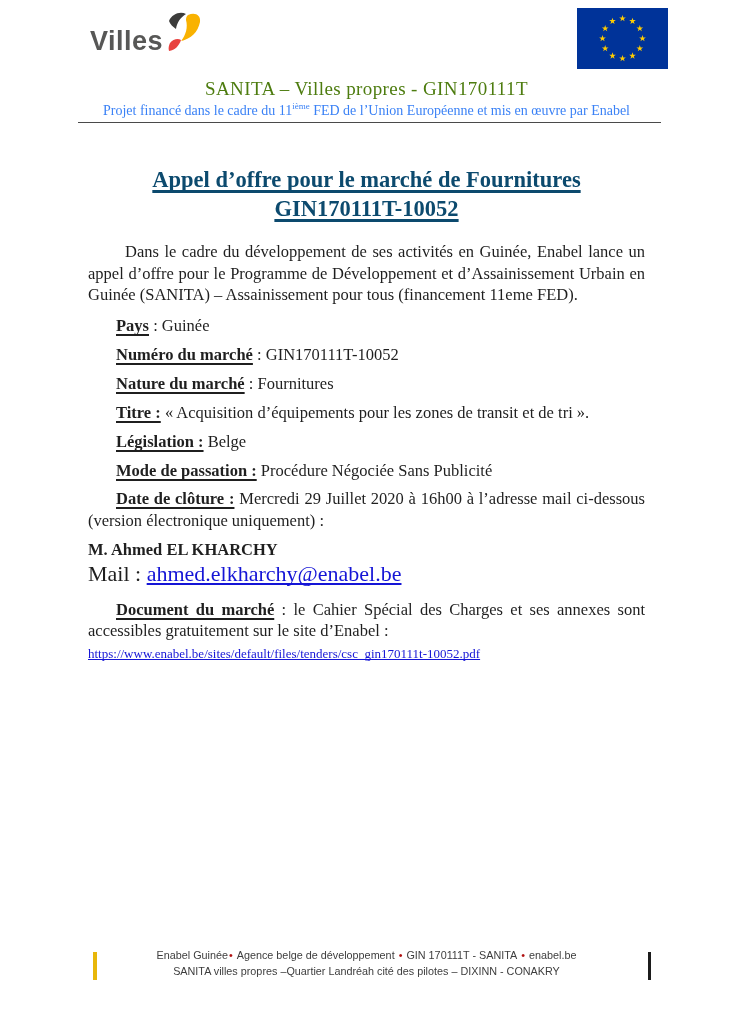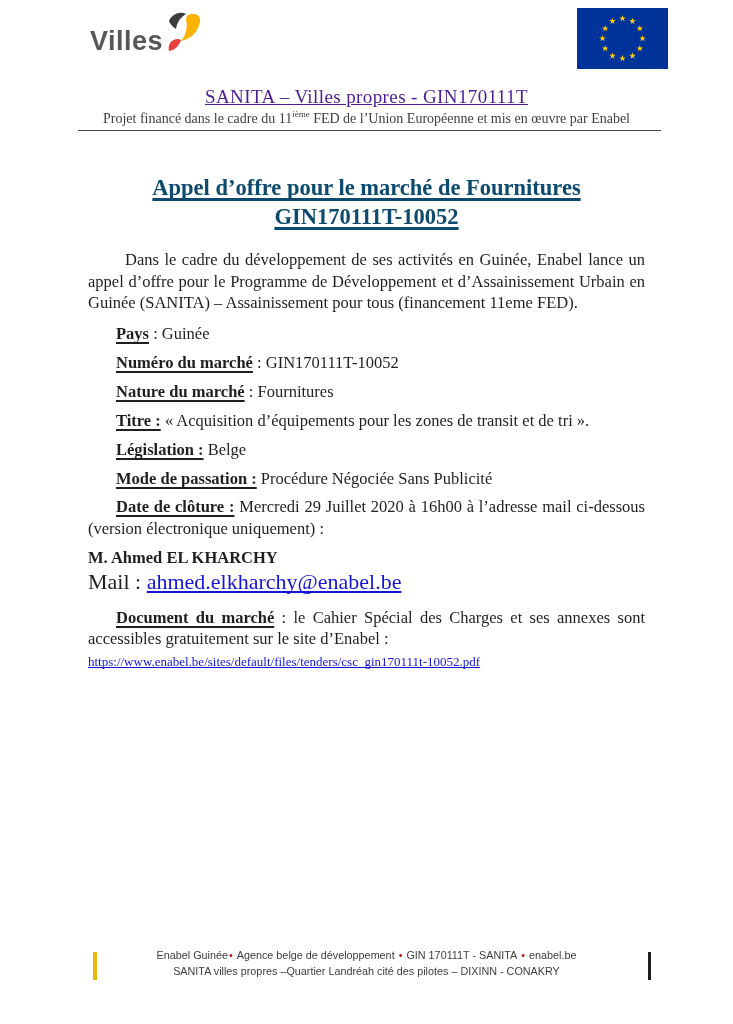--- a/index.html
+++ b/index.html
@@ -13,22 +13,22 @@
     color: #1f1f1f;
     overflow: hidden;
   }
   
   .top-row { display: flex; justify-content: space-between; align-items: flex-start; height: 64px; margin-right: -23px; }
   .enabel-logo { position: relative; margin-top: 12px; margin-left: 2px; }
   .logo-text { font-family: "Liberation Sans", sans-serif; font-weight: bold; font-size: 27px; color: #575756; letter-spacing: .5px; }
   .logo-mark { position: absolute; left: 100%; top: -14px; margin-left: 3px; }
   .eu-flag { margin-top: -6px; display: block; }
   
-  .proj-title { text-align: center; font-size: 19px; color: #4c1d95; margin-top: 8px; letter-spacing: .4px; text-decoration: underline; }
-  .proj-subtitle { text-align: center; font-size: 14px; color: #404040; margin-top: 1px; }
+  .proj-title { text-align: center; font-size: 19px; color: #4d7c0f; margin-top: 0; letter-spacing: .4px; }
+  .proj-subtitle { text-align: center; font-size: 14px; color: #3b82f6; margin-top: 1px; }
   .proj-subtitle sup { font-size: 9px; }
   .header-rule { border: none; border-top: 1.5px solid #4a4a4a; margin: 3px -16px 0 -10px; }
   
   .doc-title { text-align: center; font-size: 22.5px; font-weight: bold; margin: 42px 0 0; line-height: 1.32; color: #0c4a6e; }
   .doc-title .u { text-decoration: underline; text-decoration-thickness: 2.5px; text-underline-offset: 3px; text-decoration-skip-ink: none; }
   
   .body-text { margin-top: 17px; }
   .para { margin: 0; text-align: justify; font-size: 16.5px; line-height: 1.31; }
   .para:first-of-type { text-indent: 37px; }
   .fields { margin-top: 9px; }

